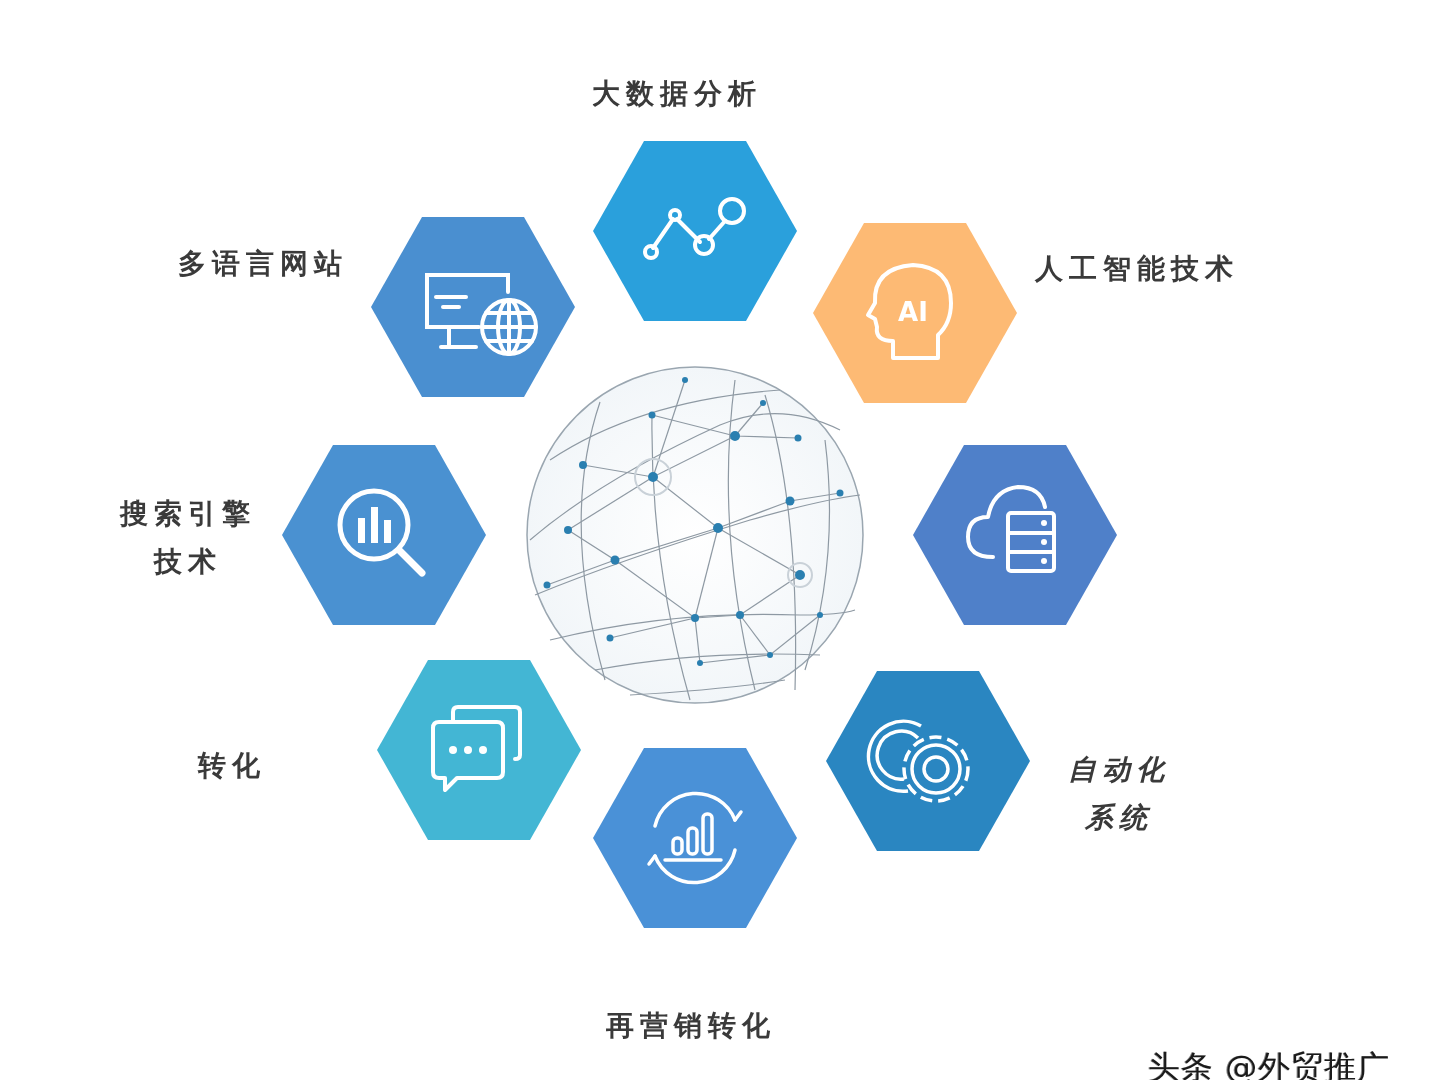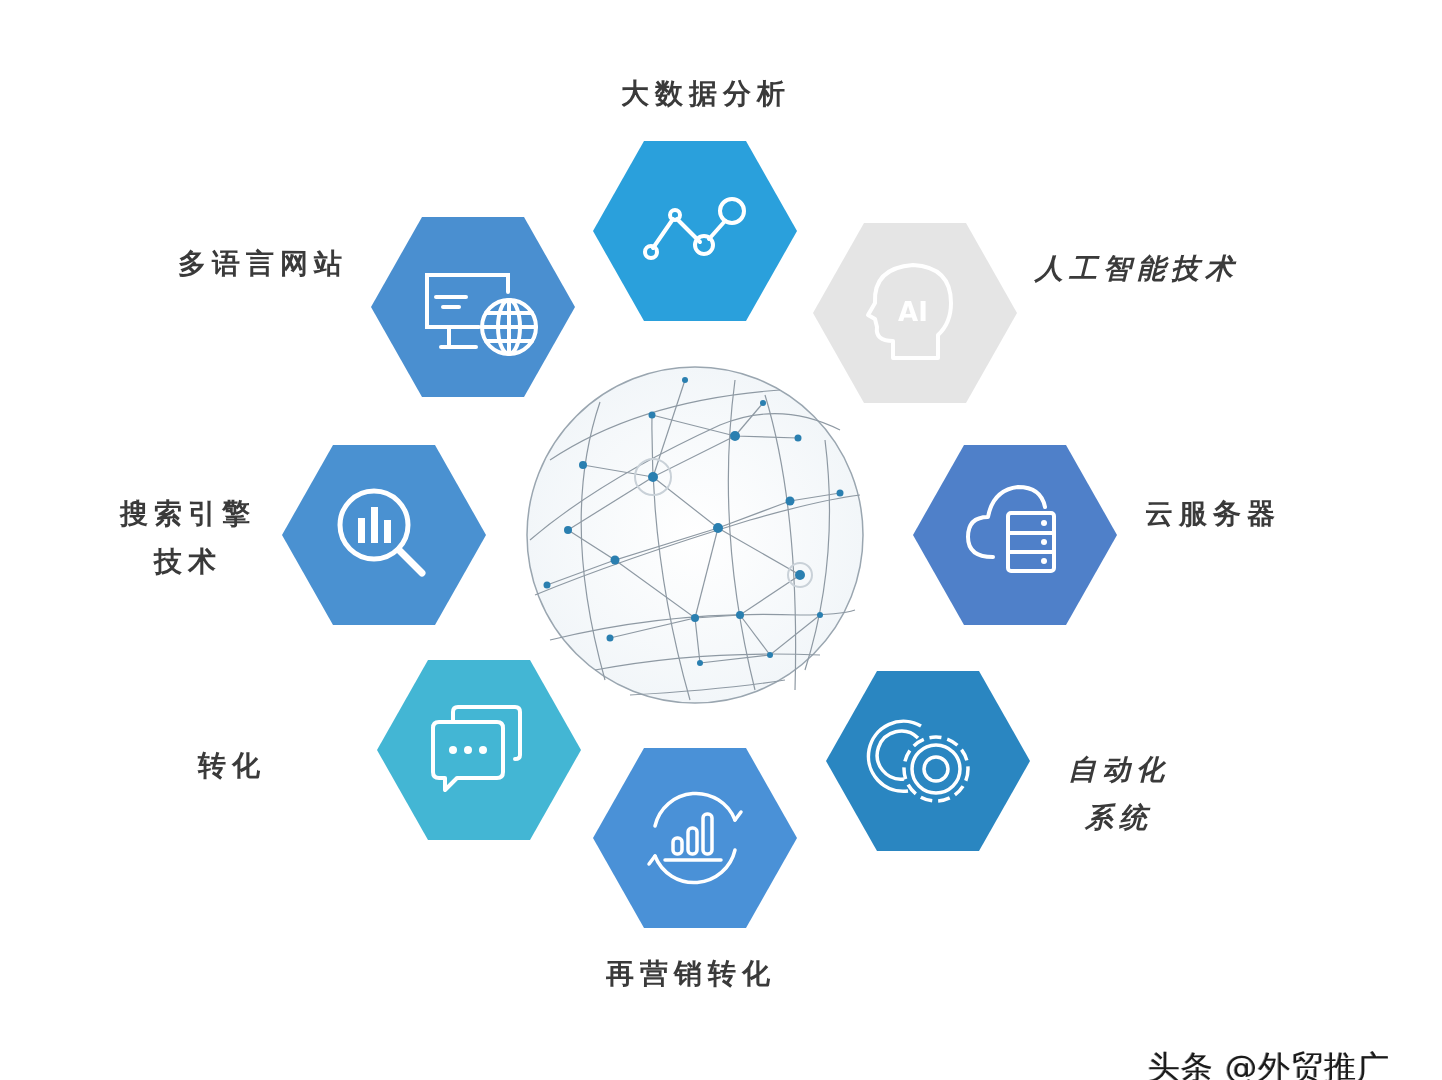--- a/index.html
+++ b/index.html
@@ -85,29 +85,29 @@
       <line x1="60" y1="107" x2="80" y2="78"></line>
       <line x1="84" y1="78" x2="107" y2="101"></line>
       <line x1="116" y1="98" x2="132" y2="80"></line>
       <circle cx="58" cy="111" r="6"></circle>
       <circle cx="82" cy="74" r="5"></circle>
       <circle cx="111" cy="104" r="9"></circle>
       <circle cx="139" cy="70" r="12"></circle>
     </g>
   </svg>
 </div>
-<div class="label" style="left:621px; top:70px;">大数据分析</div>
-
-<div class="hex" style="left:813px; top:223px; background:#e5e5e5;">
+<div class="label" style="left:592px; top:70px;">大数据分析</div>
+
+<div class="hex" style="left:813px; top:223px; background:#fdba74;">
   <svg viewBox="0 0 204 180">
     <path d="M80 135 L80 118 Q62 118 64 104 L62 96 L55 92 L62 80 Q60 45 100 42 Q138 44 138 80 Q138 100 125 112 L125 135 Z" fill="none" stroke="#ffffff" stroke-width="4" stroke-linejoin="round"></path>
     <text x="100" y="98" text-anchor="middle" fill="#ffffff" font-family="DejaVu Sans, sans-serif" font-weight="bold" font-size="26">AI</text>
   </svg>
 </div>
-<div class="label" style="left:1035px; top:245px;font-style:italic;">人工智能技术</div>
+<div class="label" style="left:1035px; top:245px;">人工智能技术</div>
 
 <div class="hex" style="left:371px; top:217px; background:#4a8fd0;">
   <svg viewBox="0 0 204 180">
     <g fill="none" stroke="#ffffff" stroke-width="4" stroke-linecap="round">
       <path d="M108 110 L56 110 L56 58 L137 58 L137 75"></path>
       <line x1="65" y1="80" x2="95" y2="80"></line>
       <line x1="72" y1="90" x2="88" y2="90"></line>
       <line x1="78" y1="112" x2="78" y2="128"></line>
       <line x1="70" y1="130" x2="105" y2="130"></line>
       <circle cx="138" cy="110" r="27"></circle>
@@ -148,21 +148,20 @@
       <line x1="95" y1="107" x2="141" y2="107"></line>
     </g>
     <g fill="#ffffff">
       <circle cx="131" cy="78" r="3"></circle>
         <circle cx="131" cy="97" r="3"></circle>
         <circle cx="131" cy="116" r="3"></circle>
     </g>
   </svg>
 </div>
 <div class="label" style="left:1145px; top:490px;">
-  <div>云服务器</div>
 </div>
 
 <div class="hex" style="left:377px; top:660px; background:#43b6d4;">
   <svg viewBox="0 0 204 180">
     <g fill="none" stroke="#ffffff" stroke-width="4" stroke-linecap="round" stroke-linejoin="round">
       <path d="M76 60 L76 52 Q76 47 81 47 L138 47 Q143 47 143 52 L143 95 Q143 99 138 99"></path>
       <path d="M62 62 L120 62 Q126 62 126 68 L126 112 Q126 118 120 118 L80 118 L68 130 L68 118 L62 118 Q56 118 56 112 L56 68 Q56 62 62 62 Z"></path>
     </g>
     <g fill="#ffffff">
       <circle cx="76" cy="90" r="4"></circle>
@@ -198,15 +197,15 @@
       <path d="M142 102 A42 42 0 0 1 62 108"></path>
       <path d="M142 72 L148 64"></path>
         <path d="M62 108 L56 116"></path>
       <rect x="80" y="90" width="9" height="16" rx="4"></rect>
       <rect x="95" y="80" width="9" height="26" rx="4"></rect>
       <rect x="110" y="66" width="9" height="40" rx="4"></rect>
       <line x1="72" y1="112" x2="128" y2="112"></line>
     </g>
   </svg>
 </div>
-<div class="label" style="left:606px; top:950px;">再营销转化</div>
+<div class="label" style="left:606px; top:1002px;">再营销转化</div>
 
 <div class="watermark">头条 @外贸推广</div>
 
 </body></html>

